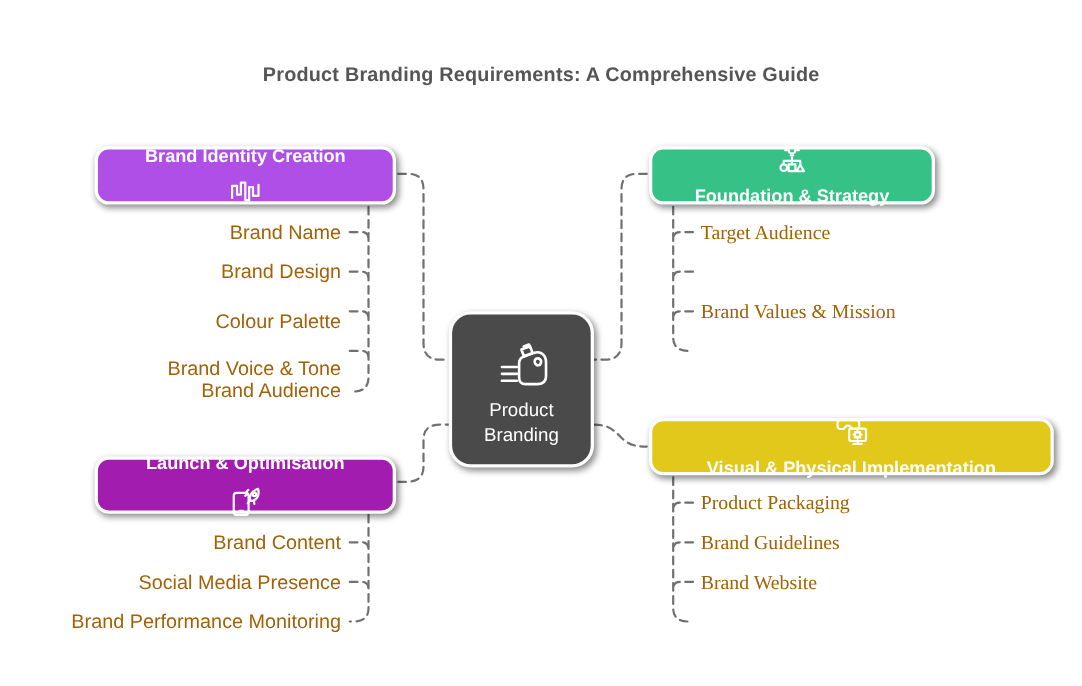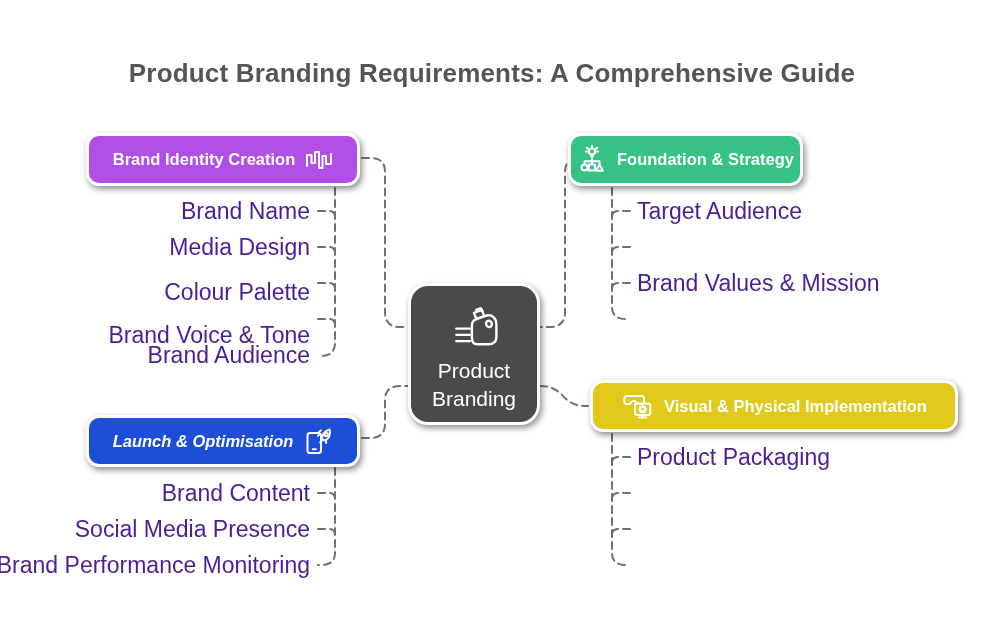--- a/index.html
+++ b/index.html
@@ -2,45 +2,45 @@
 <html><head>
 <meta charset="utf-8">
 <style>
   html,body{margin:0;padding:0;background:#ffffff;}
   .canvas{
     position:relative;width:984px;height:624px;margin:0 auto;
     font-family:"Liberation Sans",sans-serif;overflow:hidden;background:#ffffff;
   }
   .title{
     position:absolute;top:58px;left:0;width:100%;text-align:center;
-    font-size:26px;font-weight:700;color:#555555;letter-spacing:.2px;
+    font-size:18px;font-weight:700;color:#555555;letter-spacing:.2px;
   }
   svg.connectors{position:absolute;left:0;top:0;width:984px;height:624px;pointer-events:none;}
   svg.connectors path{fill:none;stroke:#707070;stroke-width:2;stroke-dasharray:7 5;stroke-linecap:round;}
   .node{
     position:absolute;display:flex;align-items:center;justify-content:center;gap:10px;
     border:3px solid #ffffff;border-radius:13px;box-sizing:border-box;
     box-shadow:2px 3px 6px rgba(0,0,0,.45);
-    color:#ffffff;font-weight:600;font-size:16.5px;white-space:nowrap;
+    color:#ffffff;font-weight:600;font-size:16.5px;white-space:nowrap;flex-direction:column;
   }
   .node .icon{display:flex;align-items:center;justify-content:center;}
   .node-purple{left:86px;top:133px;width:274px;height:53px;}
-  .node-green {left:568px;top:133px;width:235px;height:53px;}
+  .node-green {left:590px;top:133px;width:260px;height:53px;}
   .node-blue  {left:86px;top:415px;width:274px;height:52px;}
   .node-yellow{left:590px;top:380px;width:368px;height:52px;}
   .center-node{
     left:408px;top:283px;width:132px;height:142px;border-radius:20px;
     flex-direction:column;gap:6px;padding-top:6px;
   }
-  .center-label{font-size:21px;font-weight:500;line-height:1.35;text-align:center;}
+  .center-label{font-size:17px;font-weight:500;line-height:1.35;text-align:center;}
   .leaf{
-    position:absolute;height:24px;line-height:24px;font-size:23px;color:#4c1d95;white-space:nowrap;
+    position:absolute;height:24px;line-height:24px;font-size:18px;color:#a16207;white-space:nowrap;
   }
   .leaf.r{right:674px;text-align:right;}
-  .leaf.l{left:637px;text-align:left;}
+  .leaf.l{left:637px;text-align:left;font-family:Liberation Serif, serif;}
   svg.ic{display:block;}
   svg.ic *{fill:none;stroke:#ffffff;stroke-width:2;stroke-linecap:round;stroke-linejoin:round;}
   svg.ic-big *{stroke-width:2.3;}
 </style>
 </head>
 <body>
 
 <div class="canvas">
 
   <div class="title">Product Branding Requirements: A Comprehensive Guide</div>
@@ -93,21 +93,21 @@
         <path d="M15,0.8 V2 M9.9,2.7 l1,1 M20.1,2.7 l-1,1 M8.8,6.5 h1.5 M19.7,6.5 h1.5"></path>
         <path d="M15,13 V19.3 M7.5,16.3 H22.5 M7.5,16.3 V19.4 M22.5,16.3 V19.8"></path>
         <circle cx="7.5" cy="22.4" r="3"></circle>
         <rect x="11.9" y="19.4" width="6.2" height="6.2"></rect>
         <path d="M22.5,19.8 l3.4,5.9 h-6.8 Z"></path>
       </svg>
     </span>
     <span>Foundation &amp; Strategy</span>
   </div>
 
-  <div class="node node-blue" style="background-color: #1d4ed8; font-style: italic;">
+  <div class="node node-blue" style="background-color: #a21caf;">
     <span>Launch &amp; Optimisation</span>
     <span class="icon">
       <svg class="ic" width="30" height="30" viewBox="0 0 30 30">
         <rect x="4.5" y="7" width="13.5" height="20" rx="2.6"></rect>
         <path d="M9.7,23.3 h3.2"></path>
         <path d="M19.3,13.4 C18.6,9.6 21,5 26.6,3.4 C28.2,9 25.6,13.4 21.7,14.2 C20.7,14.4 19.8,14.1 19.3,13.4 Z"></path>
         <circle cx="23.3" cy="8.4" r="1.6"></circle>
         <path d="M19.6,13.8 l-2.4,2.6 M22.8,14.3 l0.4,2.8"></path>
         <path d="M16.2,5.8 l1.6,-1.4 M14.9,9.8 l1.9,-1.6"></path>
       </svg>
@@ -137,27 +137,29 @@
         <path d="M36.6,19.4 C39.5,18.2 41.8,20.2 41,23.2 C40.4,25.4 37.6,25.7 36.3,23.9 C35.3,22.5 35.4,20.3 36.6,19.4 Z"></path>
       </svg>
     </span>
     <div class="center-label">
       <div>Product</div>
       <div>Branding</div>
     </div>
   </div>
 
   <div class="leaf r" style="top:199px">Brand Name</div>
-  <div class="leaf r" style="top:235px">Media Design</div>
+  <div class="leaf r" style="top:235px">Brand Design</div>
   <div class="leaf r" style="top:280px">Colour Palette</div>
   <div class="leaf r" style="top:323px">Brand Voice &amp; Tone</div>
   <div class="leaf r" style="top:343px">Brand Audience</div>
 
   <div class="leaf l" style="top:199px">Target Audience</div>
   <div class="leaf l" style="top:271px">Brand Values &amp; Mission</div>
 
   <div class="leaf r" style="top:481px">Brand Content</div>
   <div class="leaf r" style="top:517px">Social Media Presence</div>
   <div class="leaf l" style="top:445px">Product Packaging</div>
 
   <div class="leaf r" style="top:553px">Brand Performance Monitoring</div>
+  <div class="leaf l" style="top:481px">Brand Guidelines</div>
+  <div class="leaf l" style="top:517px">Brand Website</div>
 
 </div>
 
 </body></html>

